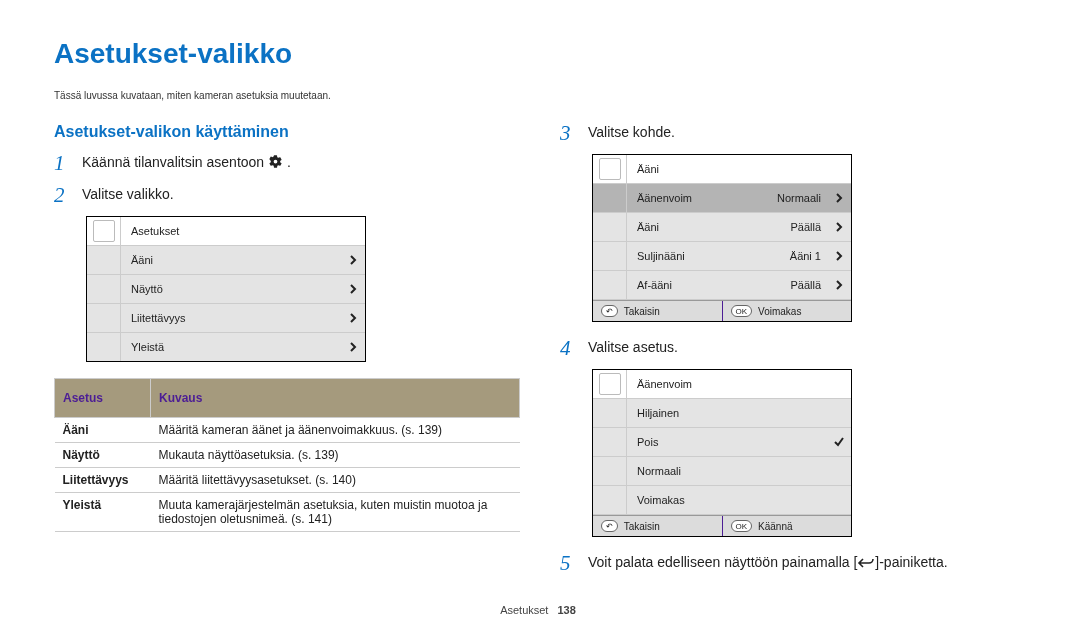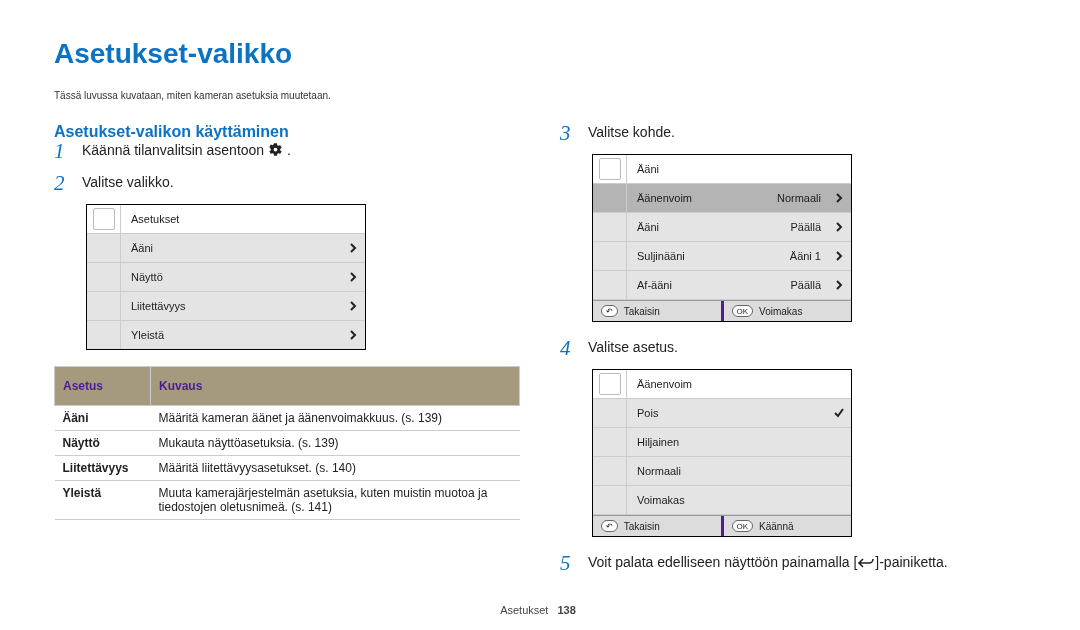--- a/index.html
+++ b/index.html
@@ -4,21 +4,21 @@
 <style>
   * { margin: 0; padding: 0; box-sizing: border-box; }
   body { font-family: Arial, Helvetica, sans-serif; background: #fff; color: #222; width: 1080px; height: 630px; position: relative; padding: 38px 54px 0 54px; }
 
   .page-title { color: #0b72c4; font-size: 28px; font-weight: bold; margin-bottom: 20px; }
   .page-intro { font-size: 10px; color: #333; margin-bottom: 22px; }
 
   .cols { display: flex; gap: 40px; }
   .col { flex: 1; }
 
-  .section-title { color: #0b72c4; font-size: 16px; font-weight: bold; }
+  .section-title { color: #0b72c4; font-size: 16px; font-weight: bold; margin-bottom: 12px; }
 
   .step { display: flex; align-items: flex-start; gap: 10px; margin-bottom: 10px; }
   .step-num { color: #0b72c4; font-size: 21px; font-style: italic; font-weight: 500; line-height: 1; width: 18px; font-family: Georgia, 'Times New Roman', serif; }
   .step-text { font-size: 14px; color: #222; line-height: 1.4; }
   .inline-icon { display: inline-block; vertical-align: -2px; }
 
   
   .ui-panel { border: 1px solid #000; width: 280px; margin: 6px 0 16px 32px; background: #fff; }
   .ui-panel.right-panel { width: 260px; }
   .ui-row { display: flex; align-items: center; border-bottom: 1px solid #ccc; }
@@ -29,21 +29,21 @@
   .ui-label { flex: 1; font-size: 11px; padding: 6px 10px; display:flex; align-items:center; }
   .ui-chev { width: 24px; display:flex; align-items:center; justify-content:center; }
   .chev-svg { width: 10px; height: 10px; }
 
   .ui-grey-row { background: #e4e4e4; }
   .ui-row.selected { background: #b4b4b4; }
   .ui-val { font-size: 11px; padding-right: 6px; }
 
   .ui-footer { display:flex; border-top:1px solid #999; }
   .ui-footer-half { flex:1; background:#dcdcdc; font-size:10px; display:flex; align-items:center; gap:6px; padding:4px 8px; }
-  .ui-footer-half + .ui-footer-half { border-left:3px solid #4c1d95; }
+  .ui-footer-half + .ui-footer-half { border-left:1px solid #4c1d95; }
   .pill { display:inline-flex; align-items:center; justify-content:center; border:1px solid #666; border-radius:6px; padding:0 4px; font-size:8px; background:#fff; height:12px; }
 
   .check-svg { width:12px; height:12px; }
 
   
   table.desc { width: 100%; border-collapse: collapse; font-size: 12px; margin-top: 8px; }
   table.desc th { background: #a59a7d; color: #4c1d95; text-align: left; font-weight: bold; padding: 12px 8px; border: 1px solid #ccc; }
   table.desc td { border-bottom: 1px solid #ccc; padding: 5px 8px; vertical-align: top; }
   table.desc td.k { font-weight: bold; width: 96px; }
 
@@ -224,31 +224,31 @@
 
     <div class="ui-panel right-panel">
       <div class="ui-row header">
         <div class="ui-icon-cell">
             <div class="ui-sq"></div>
           </div>
         <div class="ui-label">Äänenvoim</div>
       </div>
       <div class="ui-row ui-grey-row">
         <div class="ui-icon-cell"></div>
+        <div class="ui-label">Hiljainen</div>
+        <div class="ui-chev"></div>
+      </div>
+      <div class="ui-row ui-grey-row">
+        <div class="ui-icon-cell"></div>
         <div class="ui-label">Pois</div>
         <div class="ui-chev">
             <svg class="check-svg" viewBox="0 0 12 12">
               <path d="M2 6l3 3 5-7" fill="none" stroke="#222" stroke-width="2"></path>
             </svg>
           </div>
-      </div>
-      <div class="ui-row ui-grey-row">
-        <div class="ui-icon-cell"></div>
-        <div class="ui-label">Hiljainen</div>
-        <div class="ui-chev"></div>
       </div>
       <div class="ui-row ui-grey-row">
         <div class="ui-icon-cell"></div>
         <div class="ui-label">Normaali</div>
         <div class="ui-chev"></div>
       </div>
       <div class="ui-row ui-grey-row">
         <div class="ui-icon-cell"></div>
         <div class="ui-label">Voimakas</div>
         <div class="ui-chev"></div>

